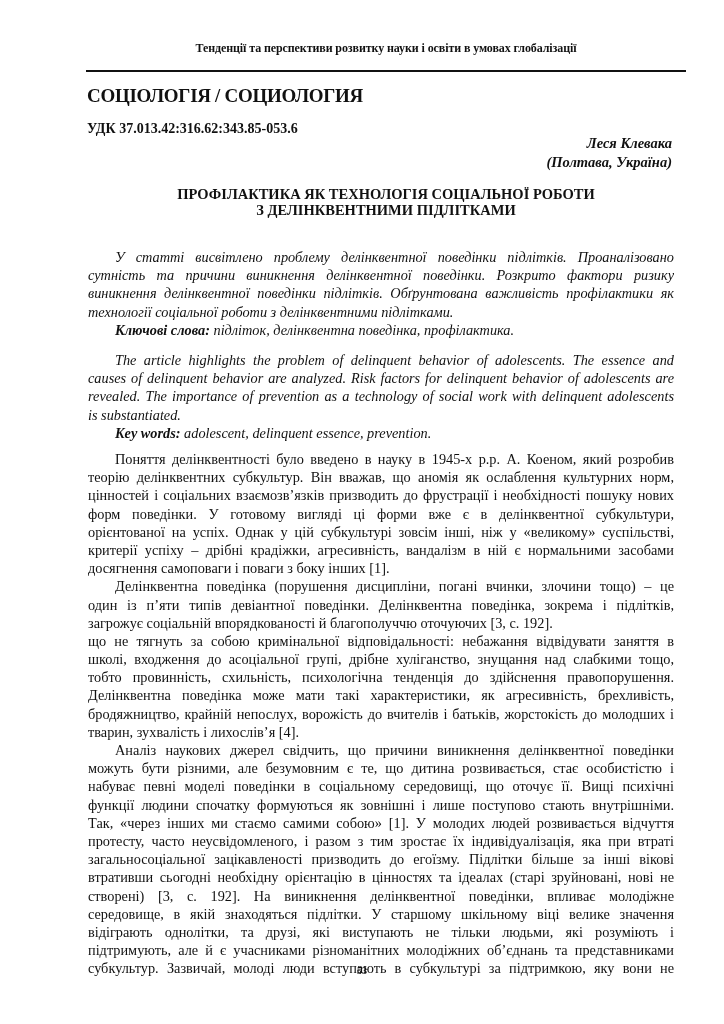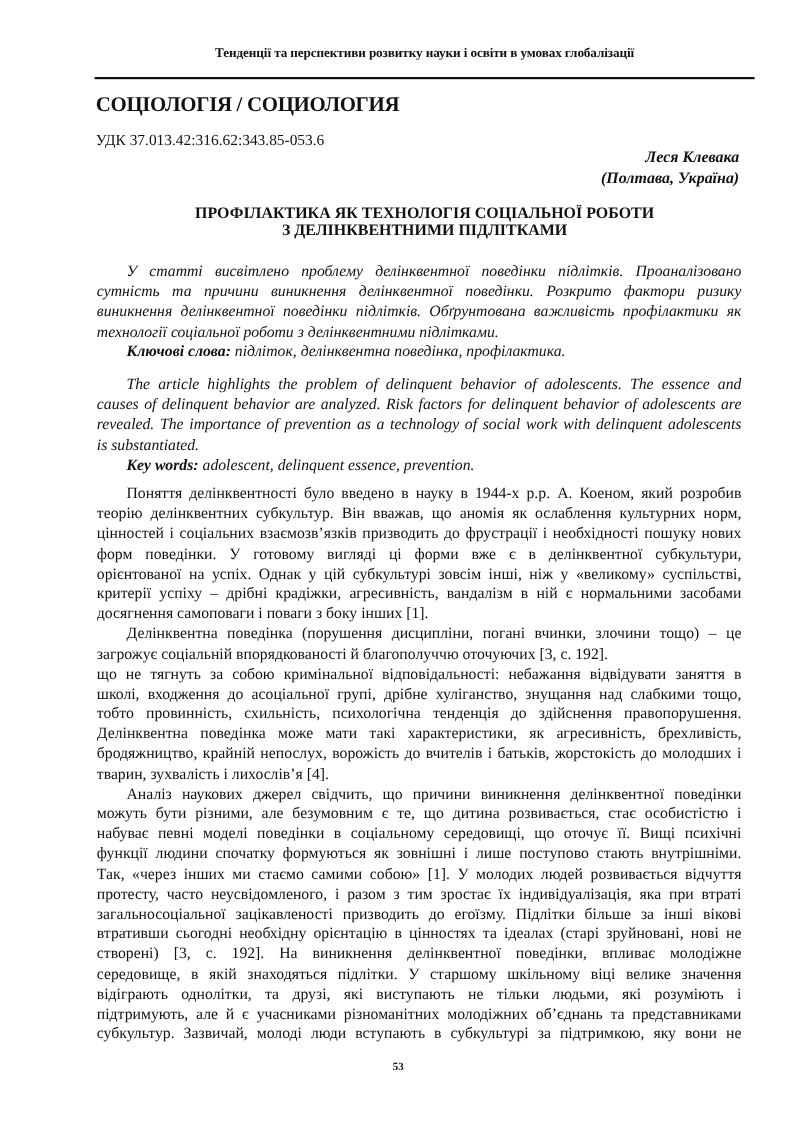--- a/index.html
+++ b/index.html
@@ -2,26 +2,26 @@
 <html><head>
 <meta charset="utf-8">
 <style>
   html, body { margin: 0; padding: 0; background: #ffffff; }
   body { width: 724px; height: 1024px; position: relative; overflow: hidden;
          font-family: "Liberation Serif", "DejaVu Serif", serif; color: #111; }
   .running-head { position: absolute; top: 41px; left: 86px; width: 600px; text-align: center;
                   font-weight: bold; font-size: 12px; letter-spacing: -0.1px; }
   .head-rule { position: absolute; top: 70px; left: 86px; width: 600px; height: 2px; background: #111; }
   .section { position: absolute; top: 85px; left: 87px; font-weight: bold; font-size: 19px; letter-spacing: -0.3px; }
-  .udk { position: absolute; top: 121px; left: 87px; font-weight: normal; font-size: 14px; }
+  .udk { position: absolute; top: 121px; left: 87px; font-weight: bold; font-size: 14px; }
   .author { position: absolute; top: 134px; right: 52px; text-align: right; font-weight: bold; font-style: italic;
             font-size: 14.5px; line-height: 19px; }
   .title { position: absolute; top: 186px; left: 86px; width: 600px; text-align: center; font-weight: bold;
            font-size: 14.5px; line-height: 16px; }
-  .block { position: absolute; left: 88px; width: 586px; font-size: 14.3px; line-height: 18.2px; }
+  .block { position: absolute; left: 88px; width: 586px; font-size: 14.3px; line-height: 18.2px; margin-top: 10px; }
   .line { white-space: nowrap; text-align: justify; text-align-last: justify; height: 18.2px; overflow: hidden; }
   .line.last { text-align-last: left; }
   .line.indent { padding-left: 27px; }
   .it { font-style: italic; }
   .b { font-weight: bold; }
   .abstract-ua { top: 238px; }
   .abstract-en { top: 341px; }
   .body-text { top: 440px; }
   .page-num { position: absolute; top: 965px; left: 0; width: 724px; text-align: center; font-size: 10px; font-weight: bold; }
 </style>
@@ -53,28 +53,29 @@
 
 <div class="block abstract-en it">
   <div class="line indent">The article highlights the problem of delinquent behavior of adolescents. The essence and</div>
   <div class="line">causes of delinquent behavior are analyzed. Risk factors for delinquent behavior of adolescents are</div>
   <div class="line">revealed. The importance of prevention as a technology of social work with delinquent adolescents</div>
   <div class="line last">is substantiated.</div>
   <div class="line last indent"><span class="b">Key words:</span><span> adolescent, delinquent essence, prevention.</span></div>
 </div>
 
 <div class="block body-text" id="body-text">
-    <div class="line indent">Поняття делінквентності було введено в науку в 1944-х р.р. А. Коеном, який розробив</div>
+    <div class="line indent">Поняття делінквентності було введено в науку в 1945-х р.р. А. Коеном, який розробив</div>
     <div class="line">теорію делінквентних субкультур. Він вважав, що аномія як ослаблення культурних норм,</div>
     <div class="line">цінностей і соціальних взаємозв’язків призводить до фрустрації і необхідності пошуку нових</div>
     <div class="line">форм поведінки. У готовому вигляді ці форми вже є в делінквентної субкультури,</div>
     <div class="line">орієнтованої на успіх. Однак у цій субкультурі зовсім інші, ніж у «великому» суспільстві,</div>
     <div class="line">критерії успіху – дрібні крадіжки, агресивність, вандалізм в ній є нормальними засобами</div>
     <div class="line last">досягнення самоповаги і поваги з боку інших [1].</div>
     <div class="line indent">Делінквентна поведінка (порушення дисципліни, погані вчинки, злочини тощо) – це</div>
+    <div class="line">один із п’яти типів девіантної поведінки. Делінквентна поведінка, зокрема і підлітків,</div>
     <div class="line last">загрожує соціальній впорядкованості й благополуччю оточуючих [3, с. 192].</div>
     <div class="line">що не тягнуть за собою кримінальної відповідальності: небажання відвідувати заняття в</div>
     <div class="line">школі, входження до асоціальної групі, дрібне хуліганство, знущання над слабкими тощо,</div>
     <div class="line">тобто провинність, схильність, психологічна тенденція до здійснення правопорушення.</div>
     <div class="line">Делінквентна поведінка може мати  такі характеристики, як агресивність, брехливість,</div>
     <div class="line">бродяжництво, крайній непослух, ворожість до вчителів і батьків, жорстокість до молодших і</div>
     <div class="line last">тварин, зухвалість і лихослів’я [4].</div>
     <div class="line indent">Аналіз наукових джерел свідчить, що причини виникнення делінквентної поведінки</div>
     <div class="line">можуть бути різними, але безумовним є те, що дитина розвивається, стає особистістю і</div>
     <div class="line">набуває певні моделі поведінки в соціальному середовищі, що оточує її. Вищі психічні</div>

